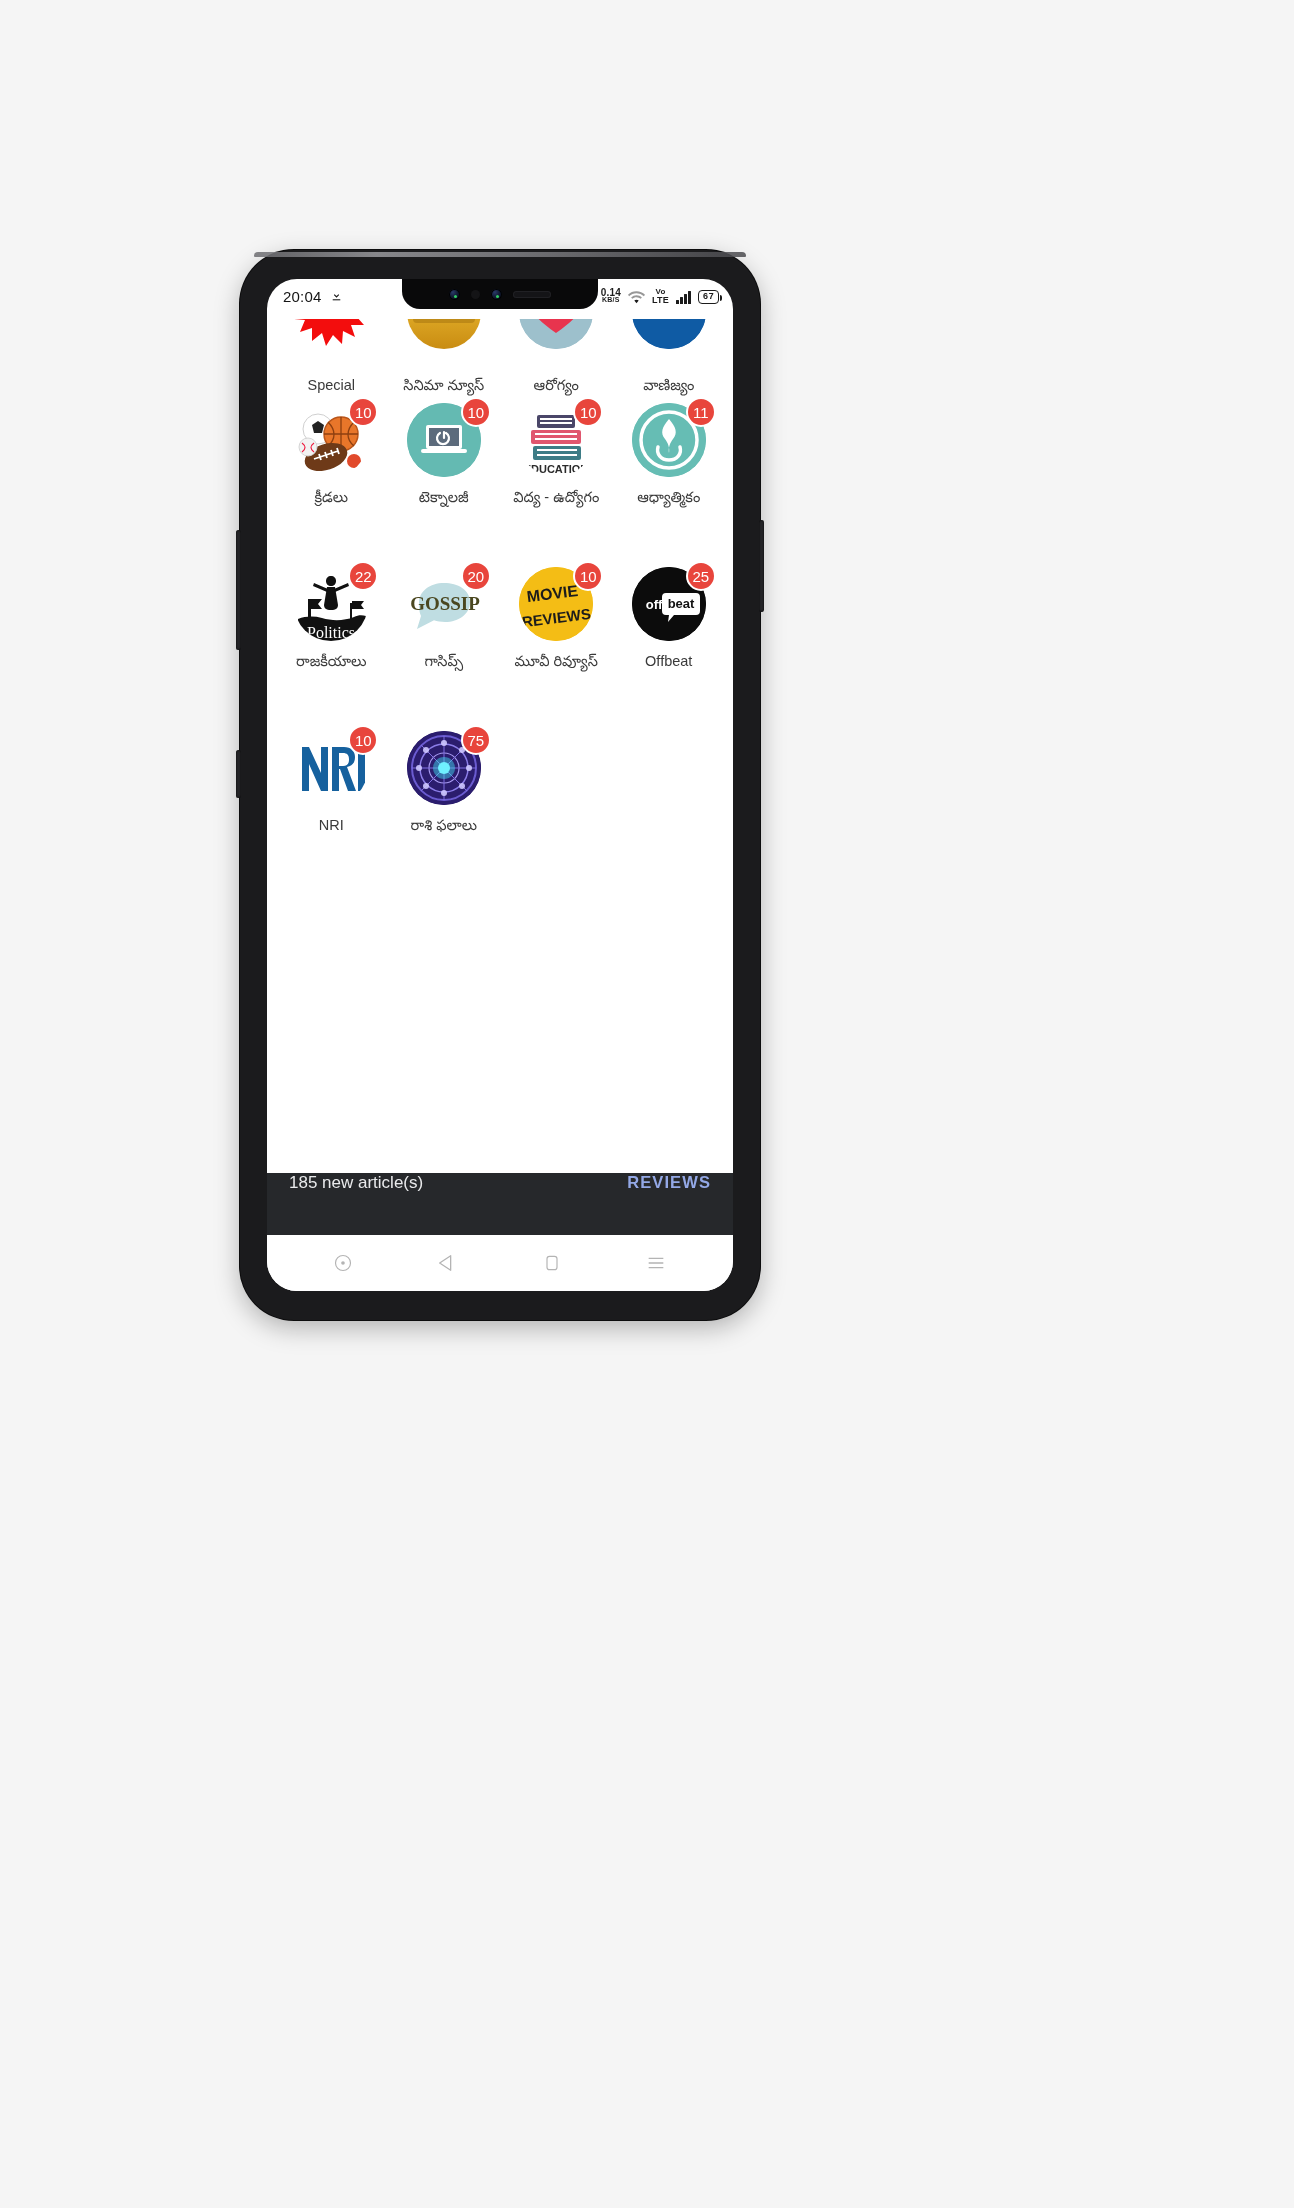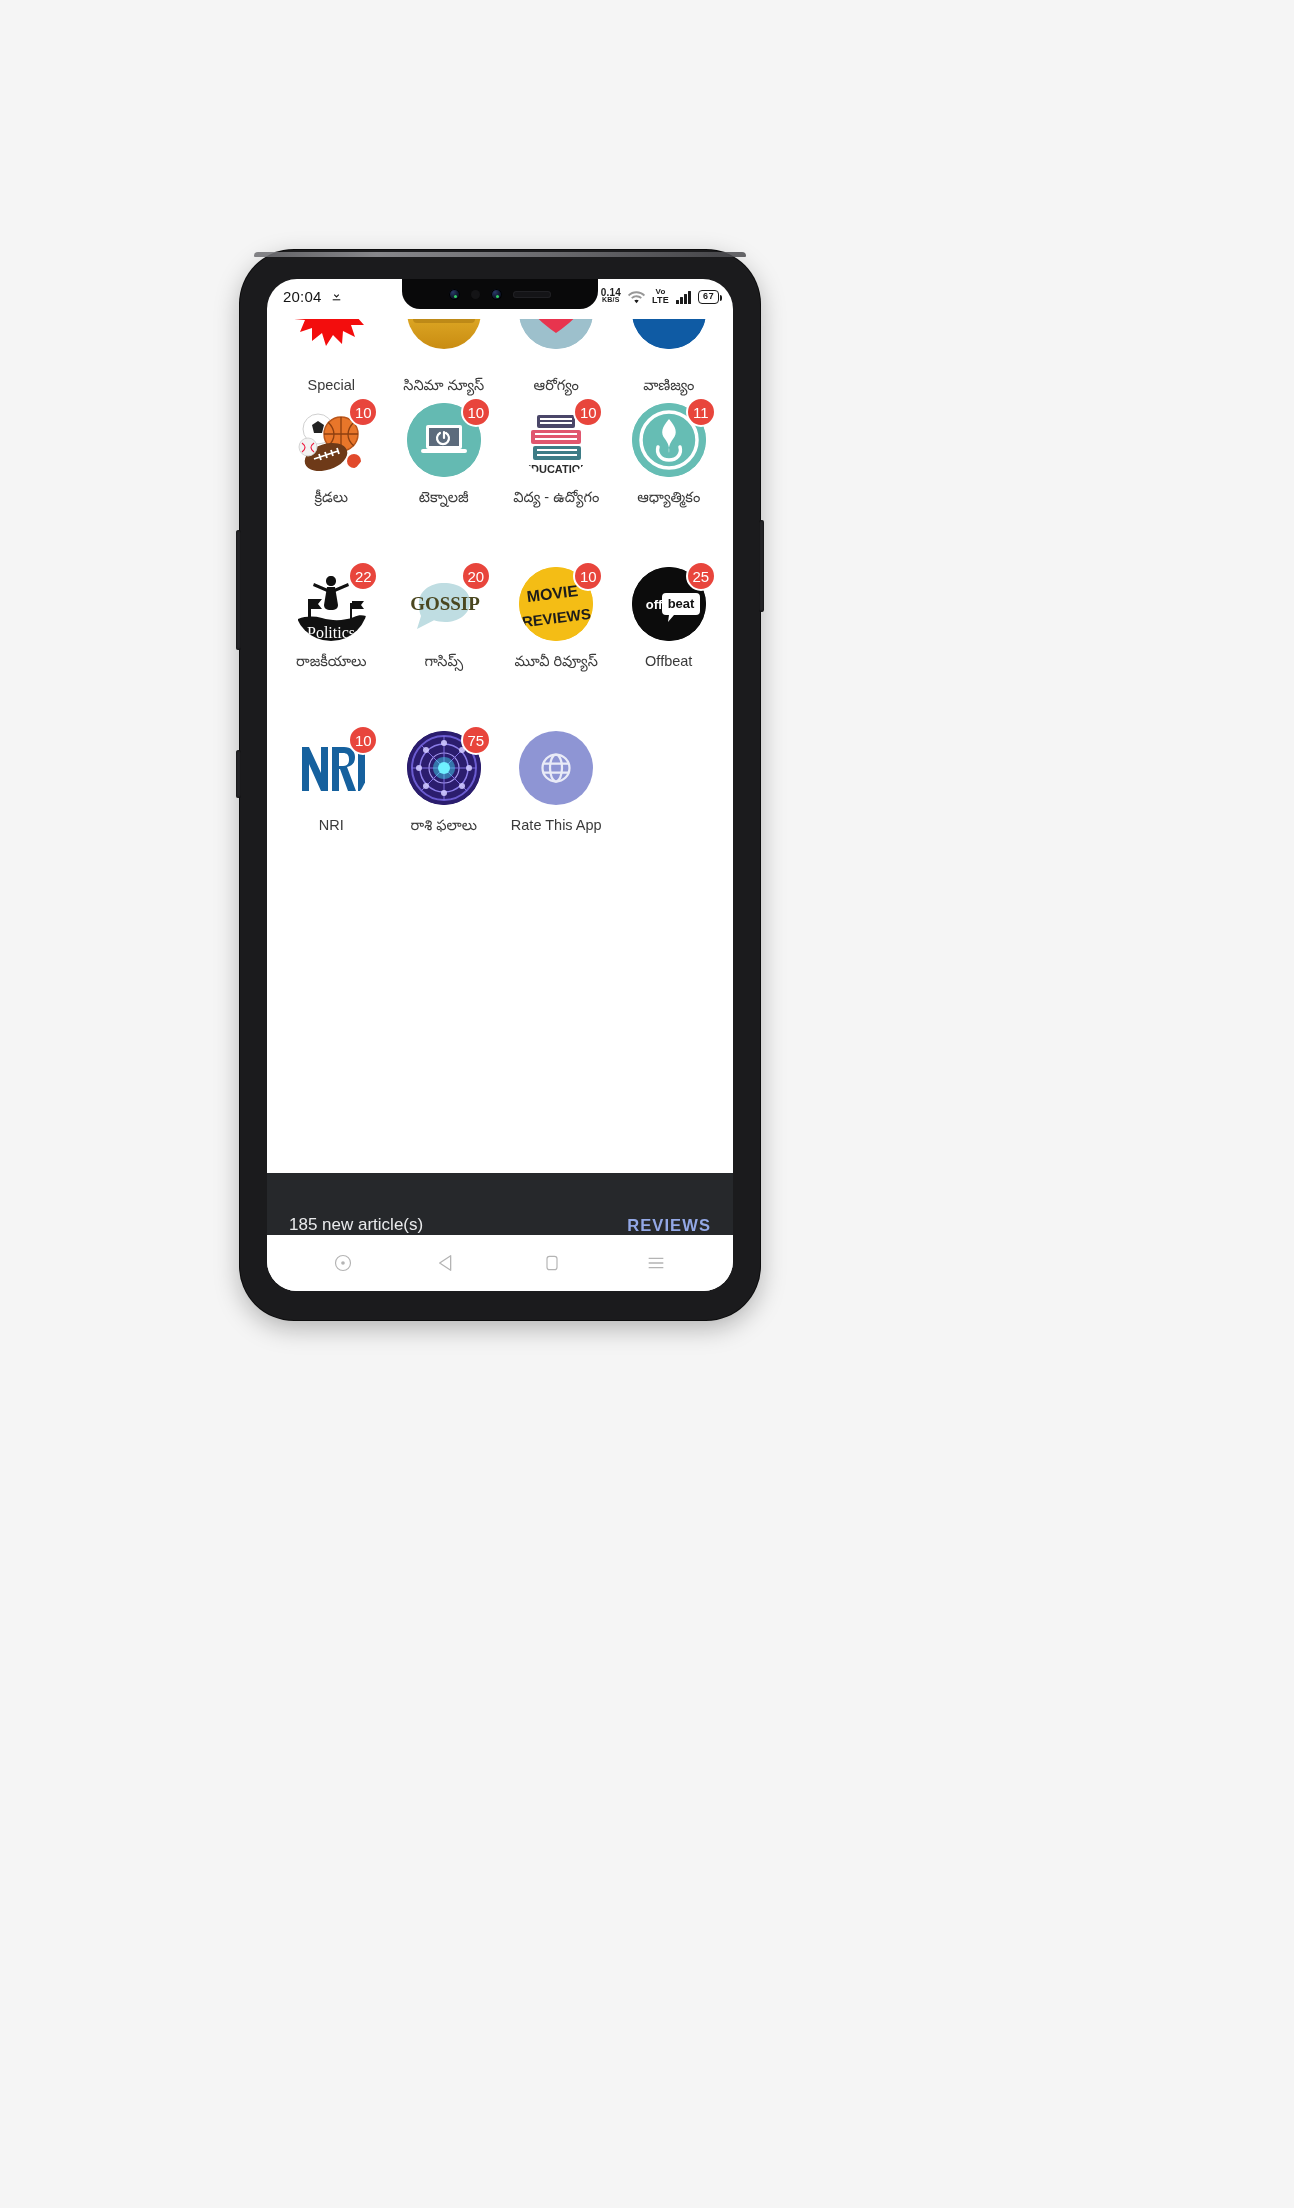--- a/index.html
+++ b/index.html
@@ -139,21 +139,21 @@
   }
   .clip1{ 
     position:relative; width:78px; height:30px; overflow:hidden;
   }
   .clip1 .tile-img{ position:absolute; bottom:0; left:2px; }
 
   
   .snackbar{
     position:absolute; left:0; right:0; bottom:56px;
     height:62px; background:#26282b;
-    display:flex; align-items:flex-end; justify-content:space-between;
+    display:flex; align-items:flex-start; justify-content:space-between;
     padding: 0 22px;
   }
   .snack-text{ color:#e9eaec; font-size:17px; }
   .snack-action{ color:#93a8e6; font-size:16.5px; font-weight:bold; letter-spacing:1.1px; }
 
   
   .navbar{
     position:absolute; left:0; right:0; bottom:0; height:56px;
     background:#ffffff; display:flex; align-items:center; justify-content:space-around;
     padding: 0 24px;
@@ -469,32 +469,20 @@
                       <circle cx="19" cy="19" r="3"></circle>
                   </g>
                 </svg>
               </div>
               <div class="badge">75</div>
             </div>
             <div class="label">రాశి ఫలాలు</div>
           </div>
 
 
-          <div class="cell">
-            <div class="tile">
-              <div class="tile-img circ" style="background:#8e95d4;">
-                <svg width="36" height="36" viewBox="0 0 24 24" fill="none" stroke="#e9ebf7" stroke-width="1.5">
-                  <circle cx="12" cy="12" r="9"></circle>
-                  <ellipse cx="12" cy="12" rx="4" ry="9"></ellipse>
-                  <path d="M3.2 9h17.6M3.2 15h17.6"></path>
-                </svg>
-              </div>
-            </div>
-            <div class="label">Rate This App</div>
-          </div>
         </div>
       </div>
 
       <div class="snackbar">
         <div class="snack-text">185 new article(s)</div>
         <div class="snack-action">REVIEWS</div>
       </div>
 
       <div class="navbar">
         <span class="nav-ic">

